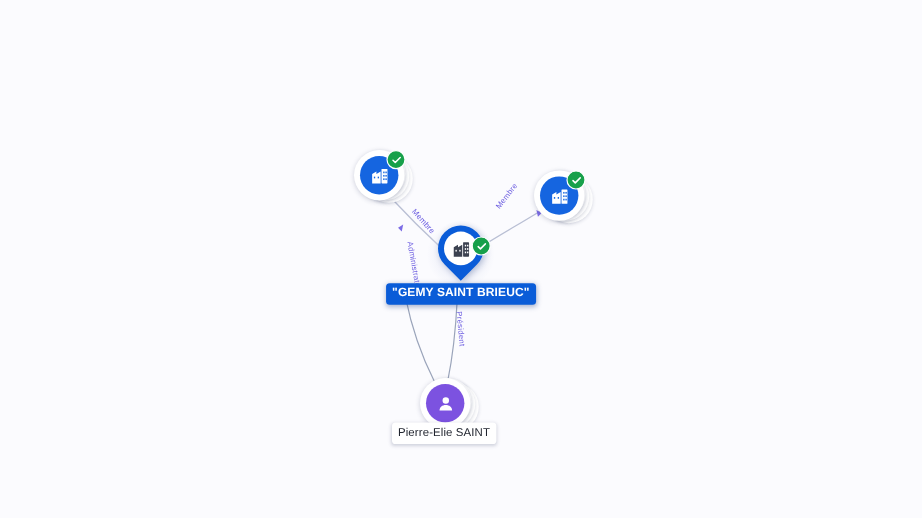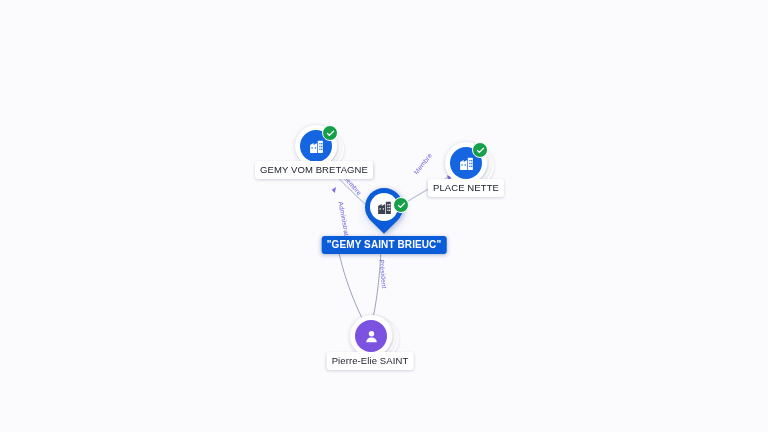--- a/index.html
+++ b/index.html
@@ -223,21 +223,20 @@
           <rect x="9.5" y="13" width="1.6" height="2" fill="#1565e0"></rect>
         </svg>
       </div>
       <div class="badge-check">
         <svg width="9" height="9" viewBox="0 0 24 24">
           <path d="M20 6L9 17l-5-5" fill="none" stroke="#ffffff" stroke-width="3.4" stroke-linecap="round" stroke-linejoin="round"></path>
         </svg>
       </div>
     </div>
   </div>
-  <div class="label" style="left:314px; top:161px;">GEMY VOM BRETAGNE</div>
 
   <div class="node" style="left:466px; top:163px;">
     <div class="stack s1"></div>
     <div class="stack s2"></div>
     <div class="stack s3"></div>
     <div class="disc-wrap">
       <div class="disc company">
         <svg width="17" height="17" viewBox="0 0 24 24">
           <path d="M3 21V10l5-3v3l5-3v14z" fill="#ffffff"></path>
           <rect x="14" y="4" width="7" height="17" rx="0.7" fill="#ffffff"></rect>
@@ -251,21 +250,20 @@
           <rect x="9.5" y="13" width="1.6" height="2" fill="#1565e0"></rect>
         </svg>
       </div>
       <div class="badge-check">
         <svg width="9" height="9" viewBox="0 0 24 24">
           <path d="M20 6L9 17l-5-5" fill="none" stroke="#ffffff" stroke-width="3.4" stroke-linecap="round" stroke-linejoin="round"></path>
         </svg>
       </div>
     </div>
   </div>
-  <div class="label" style="left:466px; top:179px;">PLACE NETTE</div>
 
   <div class="node" style="left:384px; top:214px;">
     <div class="pin-glow"></div>
     <div class="pin">
       <div class="pin-inner">
         <svg width="17" height="17" viewBox="0 0 24 24">
           <path d="M3 21V10l5-3v3l5-3v14z" fill="#3c4250"></path>
           <rect x="14" y="4" width="7" height="17" rx="0.7" fill="#3c4250"></rect>
           <rect x="16" y="7" width="1.6" height="2" fill="#ffffff"></rect>
           <rect x="18.6" y="7" width="1.6" height="2" fill="#ffffff"></rect>

